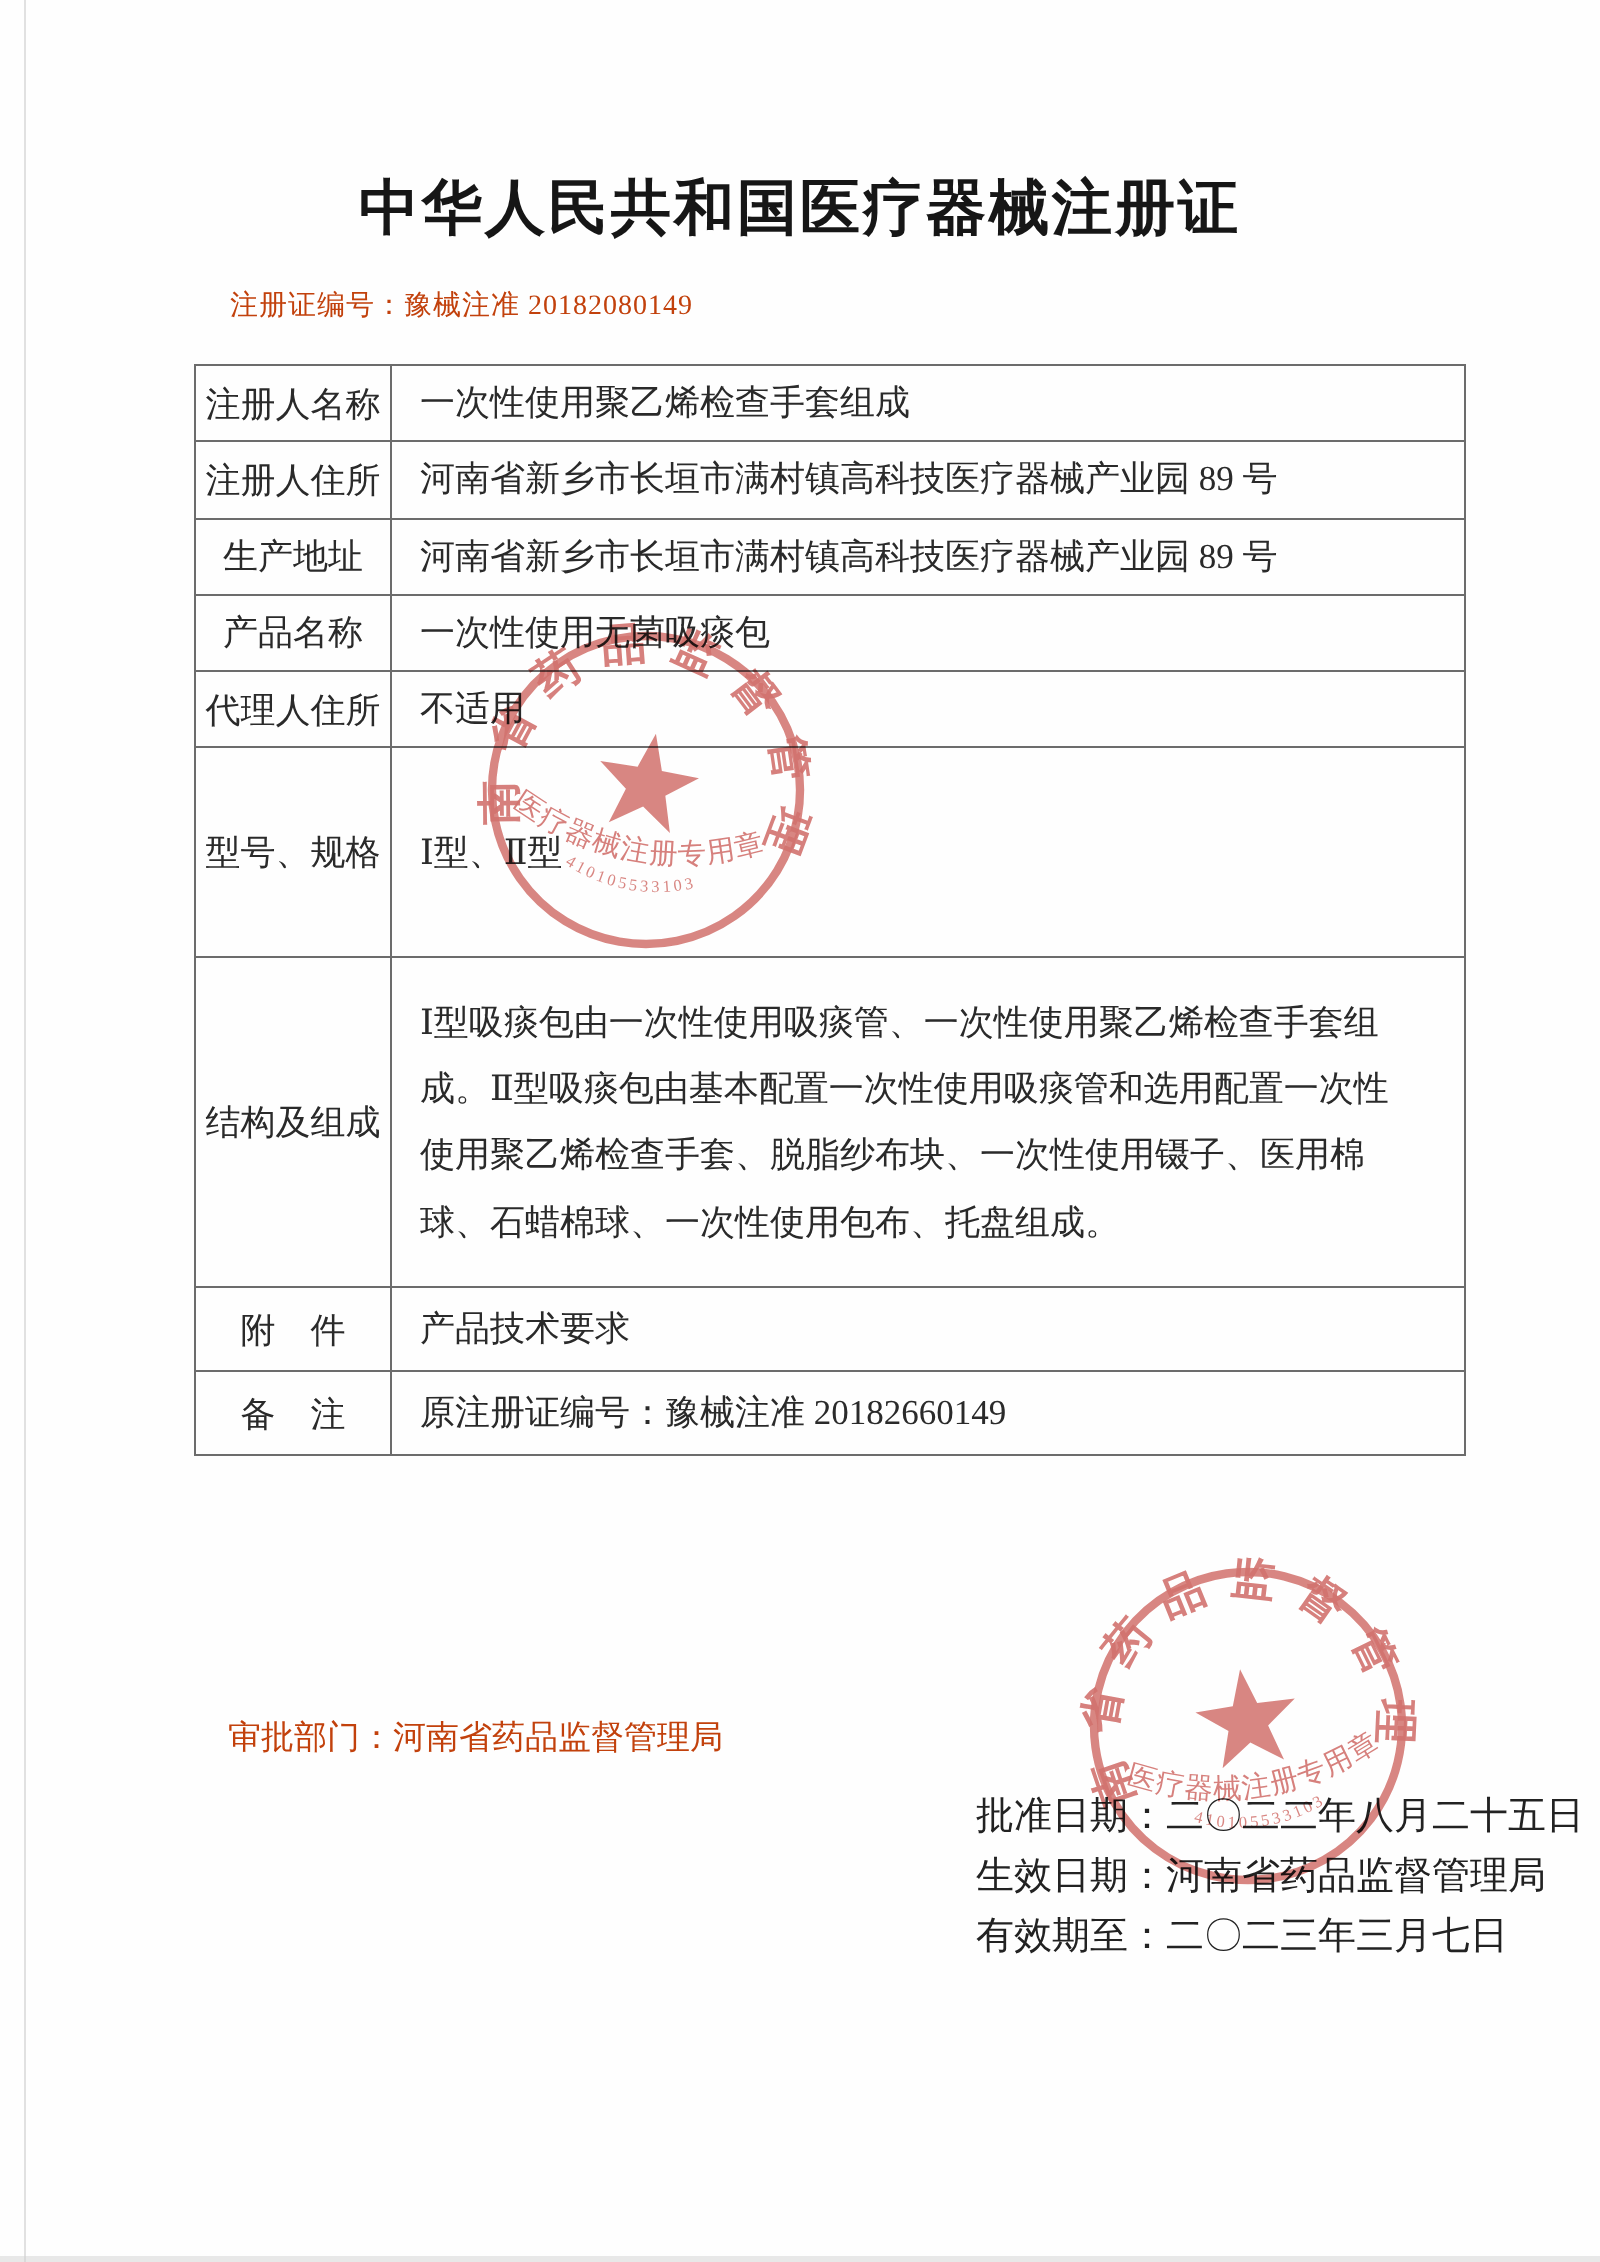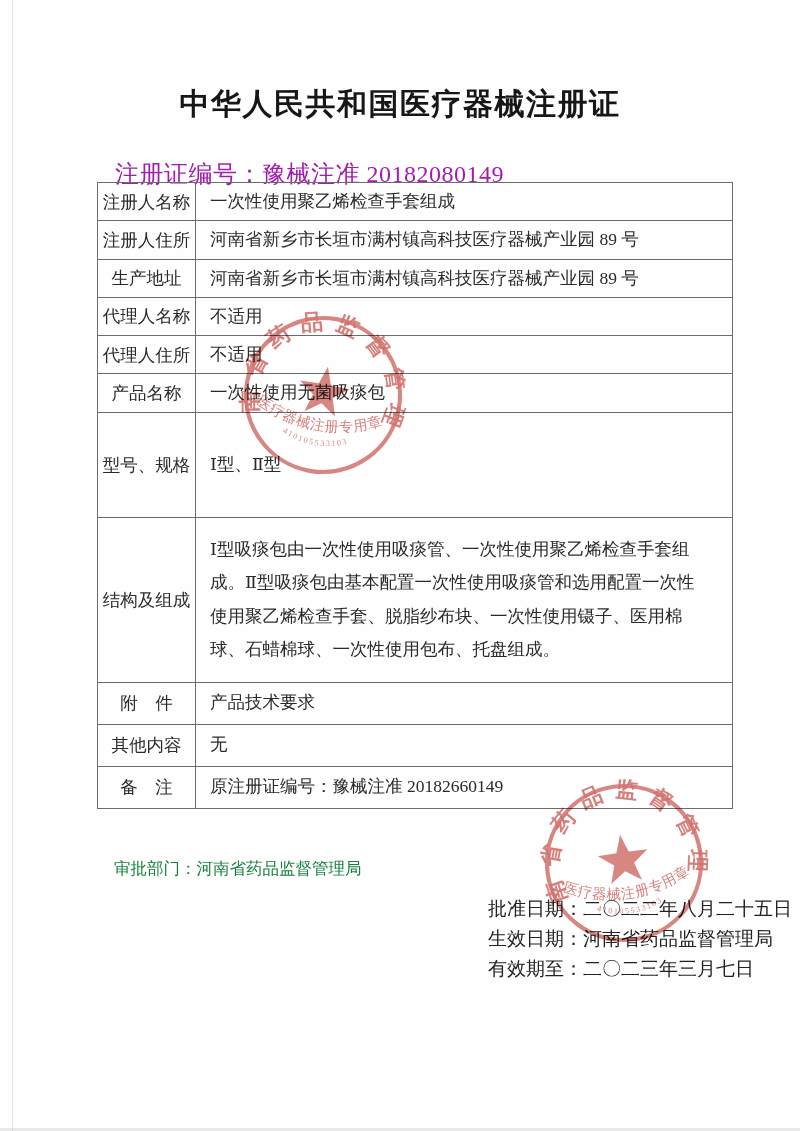--- a/index.html
+++ b/index.html
@@ -36,24 +36,24 @@
     top: 84px; left: 0;
     width: 100%;
     text-align: center;
     font-size: 30px;
     font-weight: 700;
     letter-spacing: 1.5px;
     color: #161616;
   }
   .reg-line {
     position: absolute;
-    top: 158px; left: 115px;
-    font-size: 24px;
+    top: 144px; left: 115px;
+    font-size: 14px;
     letter-spacing: 0.5px;
-    color: #a21caf;
+    color: #c2410c;
   }
   table.cert {
     position: absolute;
     top: 182px; left: 97px;
     width: 636px;
     border-collapse: collapse;
     table-layout: fixed;
   }
   table.cert td {
     border: 1px solid #6c6c6c;
@@ -72,21 +72,21 @@
     line-height: 1.9;
   }
   tr.r-std  { height: 30px; }
   tr.r-last { height: 42px; }
   tr.r-model { height: 105px; }
   tr.r-comp  { height: 165px; }
   .footer-left {
     position: absolute;
     top: 858px; left: 114px;
     font-size: 16.5px;
-    color: #15803d;
+    color: #c2410c;
   }
   .footer-right {
     position: absolute;
     top: 858px; left: 488px;
     font-size: 19px;
     line-height: 30px;
     color: #222;
     margin-top: 36px;
   }
   .footer-right .date-row { white-space: nowrap; }
@@ -122,46 +122,38 @@
     </tr>
     <tr class="r-std">
       <td class="lbl">注册人住所</td>
       <td class="val">河南省新乡市长垣市满村镇高科技医疗器械产业园 89 号</td>
     </tr>
     <tr class="r-std">
       <td class="lbl">生产地址</td>
       <td class="val">河南省新乡市长垣市满村镇高科技医疗器械产业园 89 号</td>
     </tr>
     <tr class="r-std">
-      <td class="lbl">代理人名称</td>
-      <td class="val">不适用</td>
+      <td class="lbl">产品名称</td>
+      <td class="val">一次性使用无菌吸痰包</td>
     </tr>
     <tr class="r-std">
       <td class="lbl">代理人住所</td>
       <td class="val">不适用</td>
-    </tr>
-    <tr class="r-std">
-      <td class="lbl">产品名称</td>
-      <td class="val">一次性使用无菌吸痰包</td>
     </tr>
     <tr class="r-model">
       <td class="lbl">型号、规格</td>
       <td class="val">Ⅰ型、Ⅱ型</td>
     </tr>
     <tr class="r-comp">
       <td class="lbl">结构及组成</td>
       <td class="val">Ⅰ型吸痰包由一次性使用吸痰管、一次性使用聚乙烯检查手套组成。Ⅱ型吸痰包由基本配置一次性使用吸痰管和选用配置一次性使用聚乙烯检查手套、脱脂纱布块、一次性使用镊子、医用棉球、石蜡棉球、一次性使用包布、托盘组成。</td>
     </tr>
     <tr class="r-last">
       <td class="lbl">附　件</td>
       <td class="val">产品技术要求</td>
-    </tr>
-    <tr class="r-last">
-      <td class="lbl">其他内容</td>
-      <td class="val">无</td>
     </tr>
     <tr class="r-last">
       <td class="lbl">备　注</td>
       <td class="val">原注册证编号：豫械注准 20182660149</td>
     </tr>
   </tbody>
     </table>
 
   <div class="footer-left"><span>审批部门：</span><span>河南省药品监督管理局</span></div>
 

